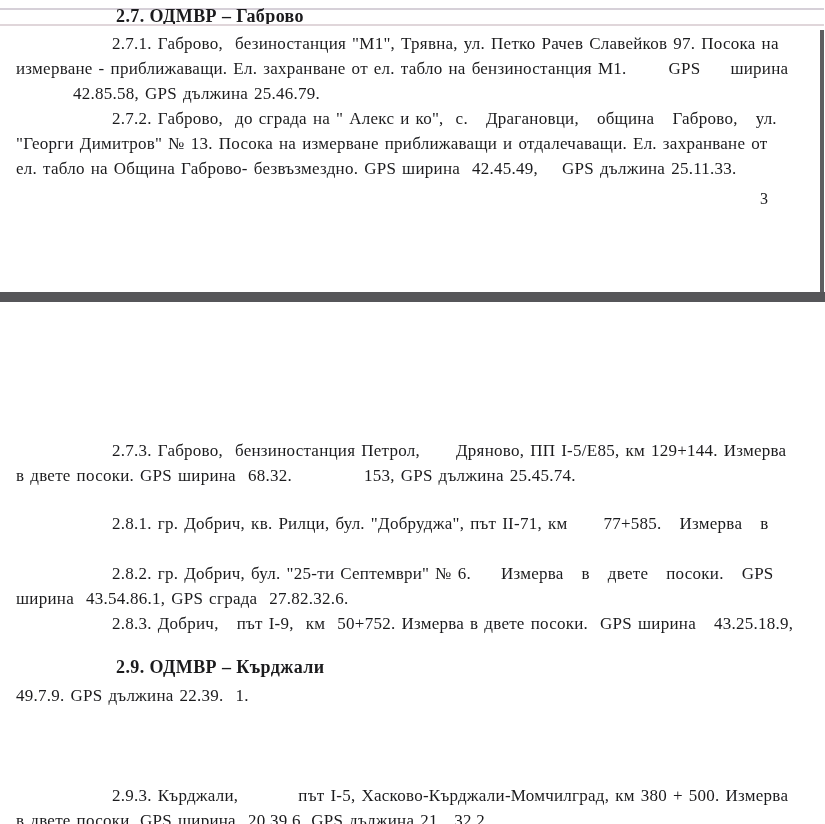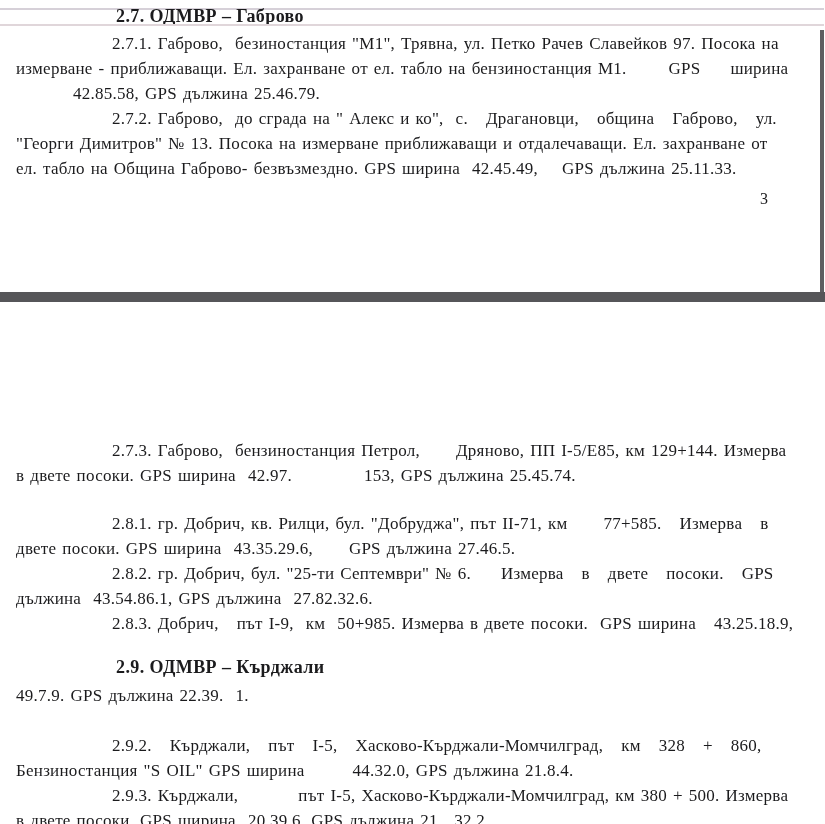--- a/index.html
+++ b/index.html
@@ -113,48 +113,43 @@
     <div class="pagenum">3</div>
     <div class="edge-shadow"></div>
   </section>
 
   <div class="separator"></div>
 
   <section class="page page2">
 
     <div class="block" style="top:136px">
       <div class="line ind1">2.7.3. Габрово,  бензиностанция Петрол,      Дряново, ПП I-5/Е85, км 129+144. Измерва</div>
-      <div class="line">в двете посоки. GPS ширина  42.97.            153, GPS дължина 25.45.74.</div>
+      <div class="line">в двете посоки. GPS ширина  68.32.            153, GPS дължина 25.45.74.</div>
     </div>
 
 
     <div class="block" style="top:209px">
       <div class="line ind1">2.8.1. гр. Добрич, кв. Рилци, бул. "Добруджа", път II-71, км      77+585.   Измерва   в</div>
-      <div class="line">двете посоки. GPS ширина  43.35.29.6,      GPS дължина 27.46.5.</div>
     </div>
 
     <div class="block" style="top:259px">
       <div class="line ind1">2.8.2. гр. Добрич, бул. "25-ти Септември" № 6.     Измерва   в   двете   посоки.   GPS</div>
-      <div class="line">дължина  43.54.86.1, GPS дължина  27.82.32.6.</div>
+      <div class="line">ширина  43.54.86.1, GPS сграда  27.82.32.6.</div>
     </div>
 
     <div class="block" style="top:309px">
-      <div class="line ind1">2.8.3. Добрич,   път I-9,  км  50+985. Измерва в двете посоки.  GPS ширина   43.25.18.9,</div>
+      <div class="line ind1">2.8.3. Добрич,   път I-9,  км  50+752. Измерва в двете посоки.  GPS ширина   43.25.18.9,</div>
     </div>
 
     <h2 class="heading" style="top:355px">2.9. ОДМВР – Кърджали</h2>
 
     <div class="block" style="top:381px">
       <div class="line">49.7.9. GPS дължина 22.39.  1.</div>
     </div>
 
-    <div class="block" style="top:431px">
-      <div class="line ind1">2.9.2.   Кърджали,   път   I-5,   Хасково-Кърджали-Момчилград,   км   328   +   860,</div>
-      <div class="line">Бензиностанция "S OIL" GPS ширина        44.32.0, GPS дължина 21.8.4.</div>
-    </div>
 
     <div class="block" style="top:481px">
       <div class="line ind1">2.9.3. Кърджали,          път I-5, Хасково-Кърджали-Момчилград, км 380 + 500. Измерва</div>
       <div class="line">в двете посоки. GPS ширина  20.39.6, GPS дължина 21.  32.2.</div>
     </div>
 
   </section>
 </div>
 
 </body></html>

